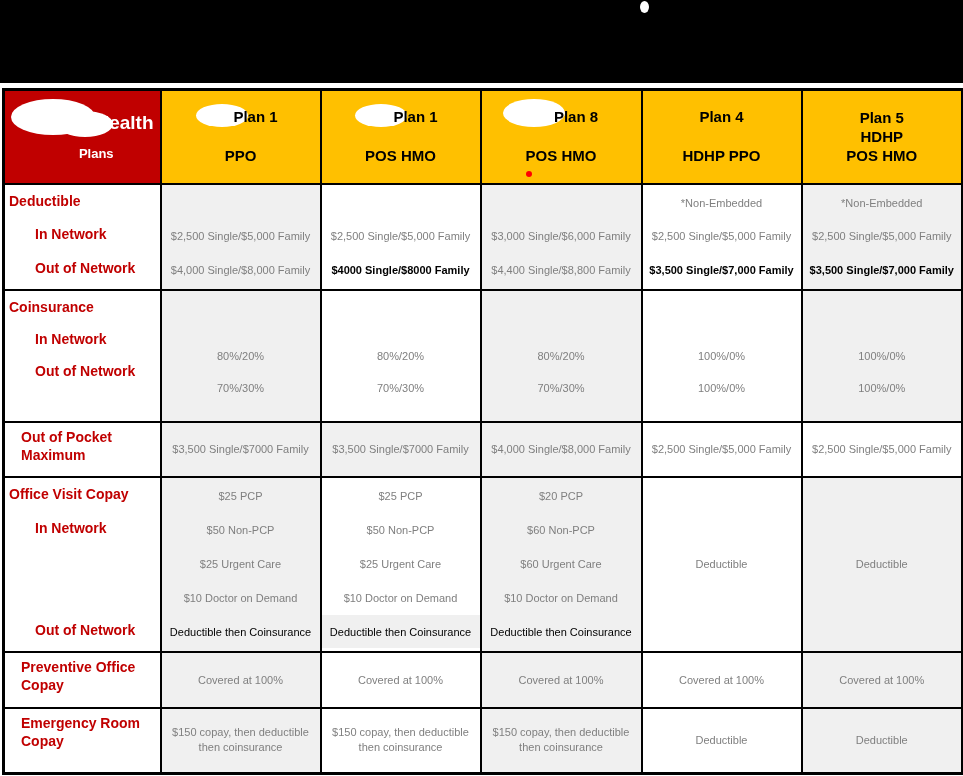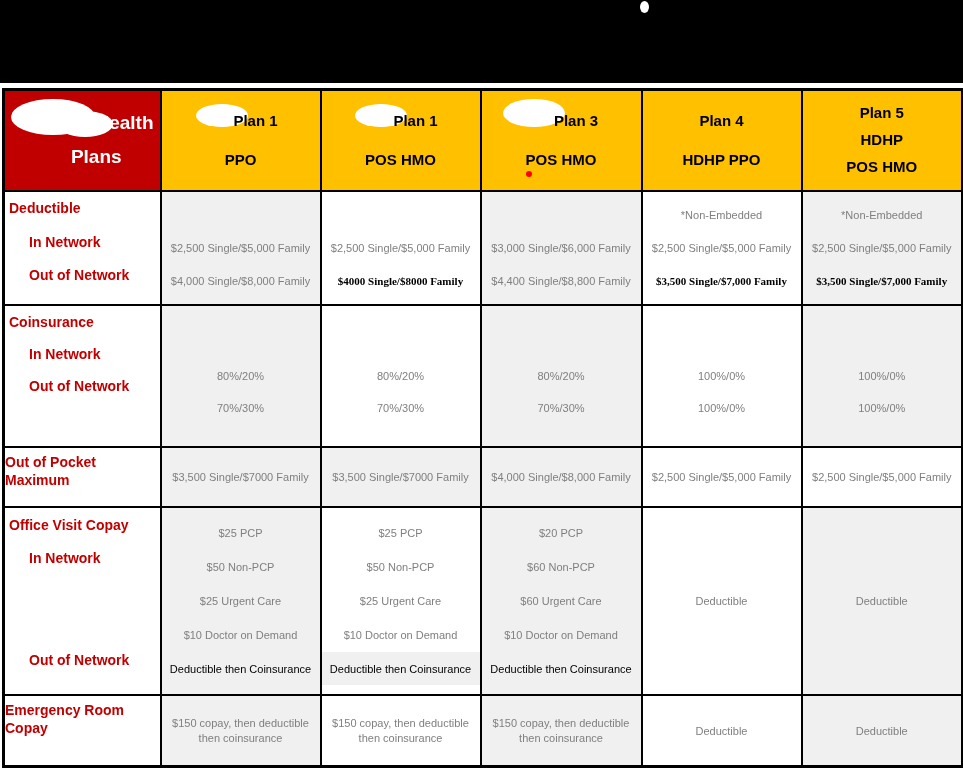--- a/index.html
+++ b/index.html
@@ -10,43 +10,43 @@
   .top-band{position:absolute;left:0;top:0;width:963px;height:83px;background:#000000;}
   .white-dot{position:absolute;left:640px;top:1px;width:9px;height:12px;background:#ffffff;border-radius:50%;}
 
   table.plans{
     position:absolute;left:2px;top:88px;width:959px;height:680px;
     border-collapse:collapse;table-layout:fixed;border:3px solid #000000;
   }
   td,th{border:2px solid #000000;padding:0;vertical-align:middle;text-align:center;
     font-size:11px;color:#7F7F7F;background:#ffffff;overflow:hidden;}
   .g{background:#F0F0F0;}
-  .k{color:#000000;font-weight:bold;font-family:Liberation Serif, serif;}
+  .k{color:#000000;font-weight:bold;}
   .d{color:#000000;}
   .band{background:#F0F0F0;width:100%;display:flex;align-items:center;justify-content:center;}
 
   th.corner{background:#C00000;color:#ffffff;position:relative;vertical-align:middle;}
   th.plan{background:#FFC000;color:#000000;position:relative;vertical-align:middle;}
   .corner-in{display:flex;flex-direction:column;justify-content:center;row-gap:12px;height:100%;}
   .corner-l1{font-size:19px;font-weight:bold;text-align:right;padding-right:6px;}
-  .corner-l2{font-size:19px;font-weight:bold;text-align:center;transform:translateX(14px);}
+  .corner-l2{font-size:13px;font-weight:bold;text-align:center;transform:translateX(14px);}
   .plan-in{display:flex;flex-direction:column;justify-content:center;row-gap:21px;height:100%;
     font-size:15px;font-weight:bold;line-height:18px;}
-  .plan-in.tight{row-gap:9px;}
+  .plan-in.tight{row-gap:1px;}
   .shift{transform:translateX(15px);}
 
   .blob{position:absolute;background:#ffffff;border-radius:50%;}
   .red-dot{position:absolute;width:6px;height:6px;border-radius:50%;background:#FF0000;}
 
   td.lbl{color:#C00000;font-weight:bold;font-size:14px;text-align:left;vertical-align:top;line-height:18px;}
-  .lbl-pad{padding:5px 2px 0 0;}
+  .lbl-pad{padding:5px 2px 0 16px;}
   .v3{display:grid;grid-template-rows:repeat(3,1fr);align-items:center;height:100%;}
   .v5{display:grid;grid-template-rows:repeat(5,1fr);align-items:center;height:100%;}
   .t-title{padding-left:4px;}
-  .t-sub{padding-left:24px;}
+  .t-sub{padding-left:30px;}
   .h100{height:100px;} .h96{height:96px;} .h169{height:169px;}
   .wrap2{padding:0 6px;line-height:15px;}
 </style>
 </head>
 <body>
 
 <div class="top-band">
   <div class="white-dot"></div>
 </div>
 
@@ -80,21 +80,21 @@
       <div class="blob" style="left:33px;top:13px;width:52px;height:23px;"></div>
       <div class="plan-in">
         <div class="shift">Plan 1</div>
         <div>POS HMO</div>
       </div>
     </th>
     <th class="plan">
       <div class="blob" style="left:21px;top:8px;width:62px;height:28px;"></div>
       <div class="red-dot" style="left:44px;top:80px;"></div>
       <div class="plan-in">
-        <div class="shift">Plan 3</div>
+        <div class="shift">Plan 8</div>
         <div>POS HMO</div>
       </div>
     </th>
     <th class="plan">
       <div class="plan-in">
         <div>Plan 4</div>
         <div>HDHP PPO</div>
       </div>
     </th>
     <th class="plan">
@@ -241,20 +241,30 @@
         <div>$60 Non-PCP</div>
         <div>$60 Urgent Care</div>
         <div>$10 Doctor on Demand</div>
         <div class="d">Deductible then Coinsurance</div>
       </div>
     </td>
     <td><span>Deductible</span></td>
     <td class="g"><span>Deductible</span></td>
   </tr>
 
+  <tr style="height:56px">
+    <td class="lbl">
+      <div class="lbl-pad">Preventive Office Copay</div>
+    </td>
+    <td class="g"><span>Covered at 100%</span></td>
+    <td><span>Covered at 100%</span></td>
+    <td class="g"><span>Covered at 100%</span></td>
+    <td><span>Covered at 100%</span></td>
+    <td class="g"><span>Covered at 100%</span></td>
+  </tr>
 
   <tr style="height:66px">
     <td class="lbl">
       <div class="lbl-pad">Emergency Room Copay</div>
     </td>
     <td class="g wrap2"><span>$150 copay, then deductible then coinsurance</span></td>
     <td class="wrap2"><span>$150 copay, then deductible then coinsurance</span></td>
     <td class="g wrap2"><span>$150 copay, then deductible then coinsurance</span></td>
     <td><span>Deductible</span></td>
     <td class="g"><span>Deductible</span></td>

